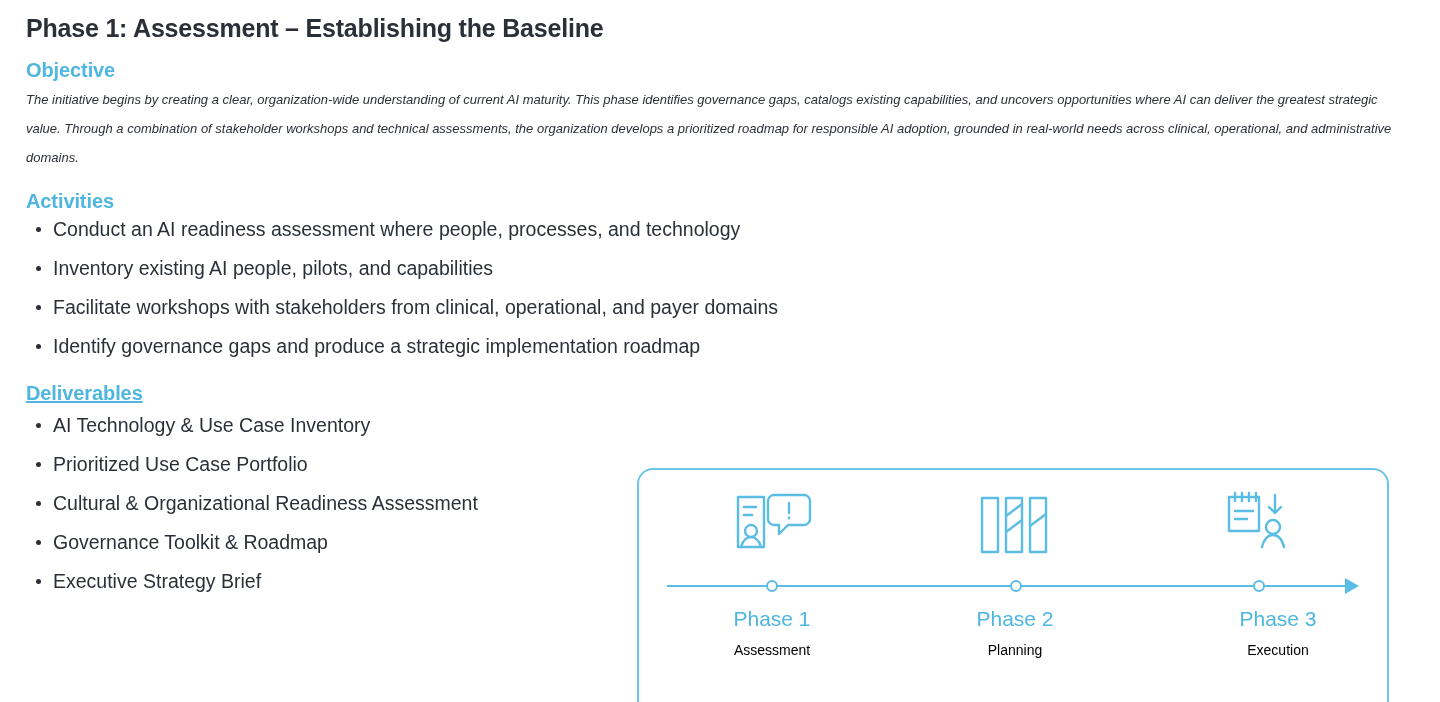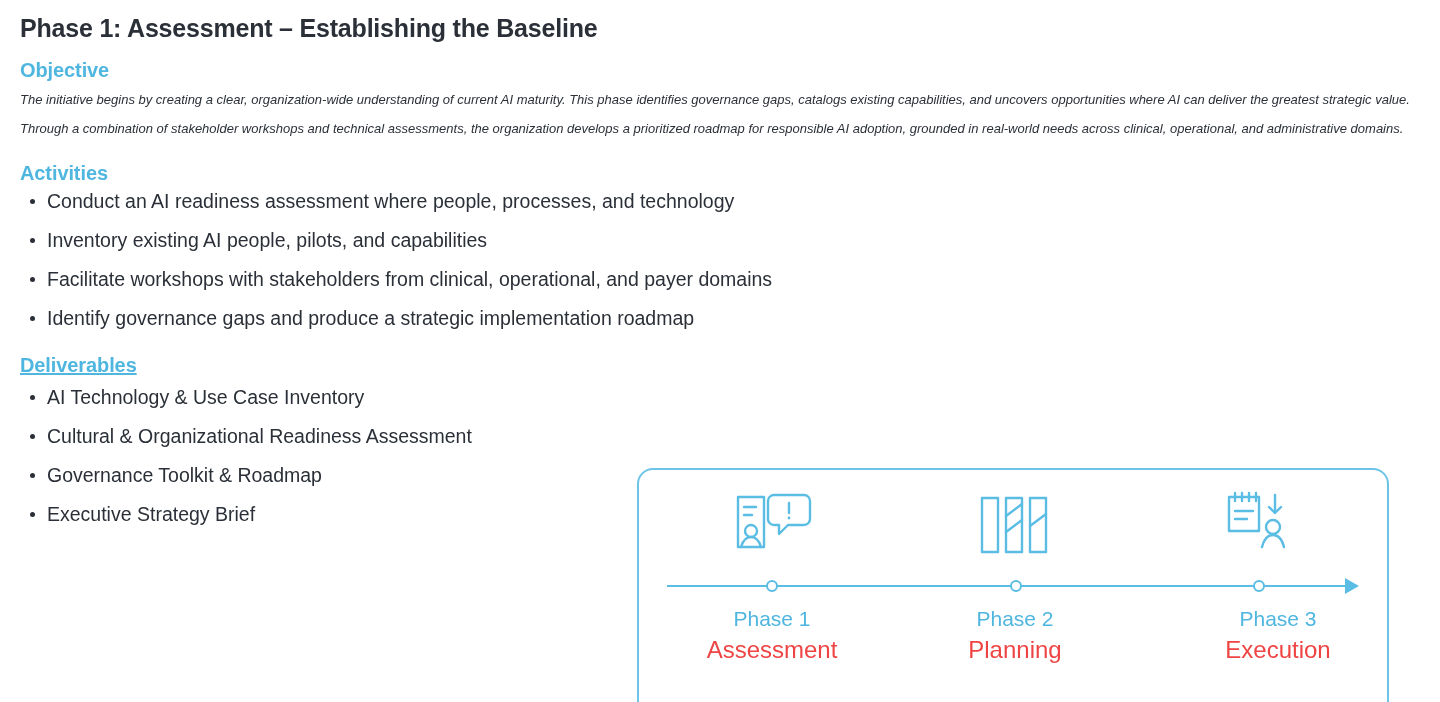--- a/index.html
+++ b/index.html
@@ -13,21 +13,21 @@
     font-family: "Liberation Sans", sans-serif;
     color: #2b3038;
     position: relative;
     overflow: hidden;
   }
   .page {
     position: relative;
     width: 1440px;
     height: 702px;
     box-sizing: border-box;
-    padding: 14px 26px 0 20px;
+    padding: 14px 26px 0 26px;
   }
   h1.title {
     font-size: 25px;
     font-weight: bold;
     color: #2b3038;
     margin: 0 0 16px 0;
     letter-spacing: -0.2px;
   }
   .section-head {
     font-size: 20px;
@@ -161,22 +161,22 @@
   }
   .label-slot.l1 { left: 33px; }
   .label-slot.l2 { left: 276px; text-align: center; }
   .label-slot.l3 { left: 539px; }
   .phase-num {
     font-size: 21px;
     color: #4fb6e0;
     line-height: 30px;
   }
   .phase-name {
-    font-size: 24px;
-    color: #ef4444;
+    font-size: 14px;
+    color: #000000;
     line-height: 32px;
   }
 </style>
 </head>
 <body>
 
 <div class="page">
 
   <h1 class="title">Phase 1: Assessment – Establishing the Baseline</h1>
 
@@ -187,20 +187,21 @@
   <ul class="bullets">
     <li>Conduct an AI readiness assessment where people, processes, and technology</li>
     <li>Inventory existing AI people, pilots, and capabilities</li>
     <li>Facilitate workshops with stakeholders from clinical, operational, and payer domains</li>
     <li>Identify governance gaps and produce a strategic implementation roadmap</li>
   </ul>
 
   <div class="section-head deliverables-head">Deliverables</div>
   <ul class="bullets deliverables">
     <li>AI Technology &amp; Use Case Inventory</li>
+    <li>Prioritized Use Case Portfolio</li>
     <li>Cultural &amp; Organizational Readiness Assessment</li>
     <li>Governance Toolkit &amp; Roadmap</li>
     <li>Executive Strategy Brief</li>
   </ul>
 
   <div class="diagram">
 
     <div class="icons-row">
 
       <div class="icon-slot s1">

